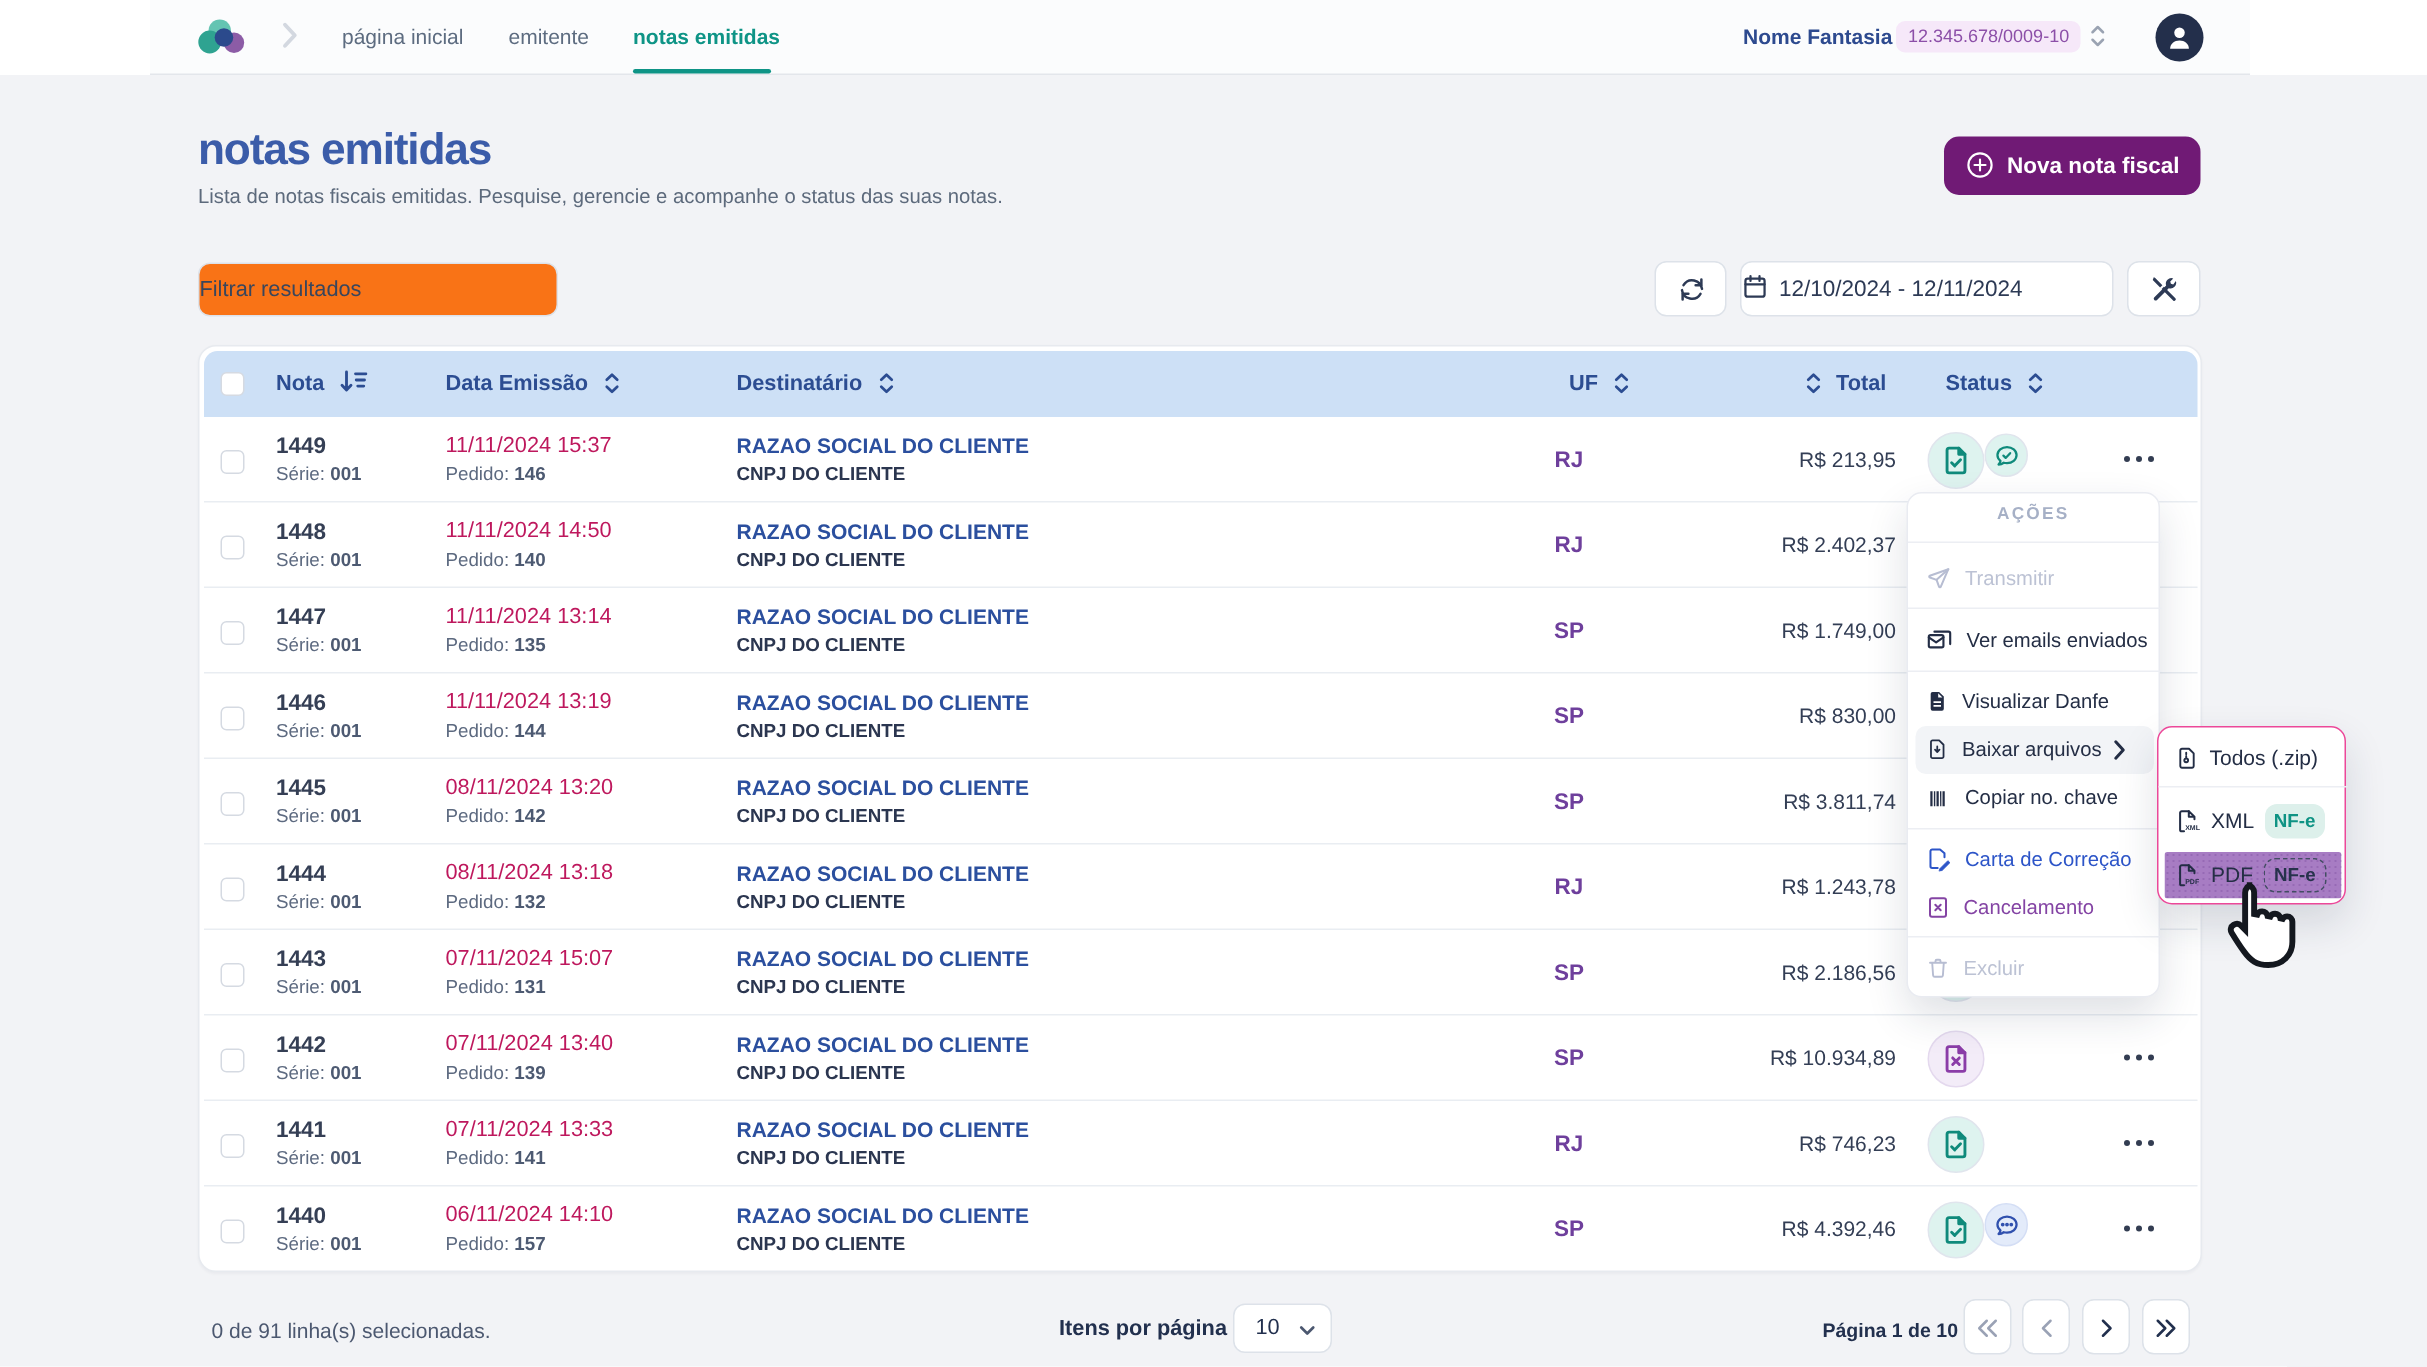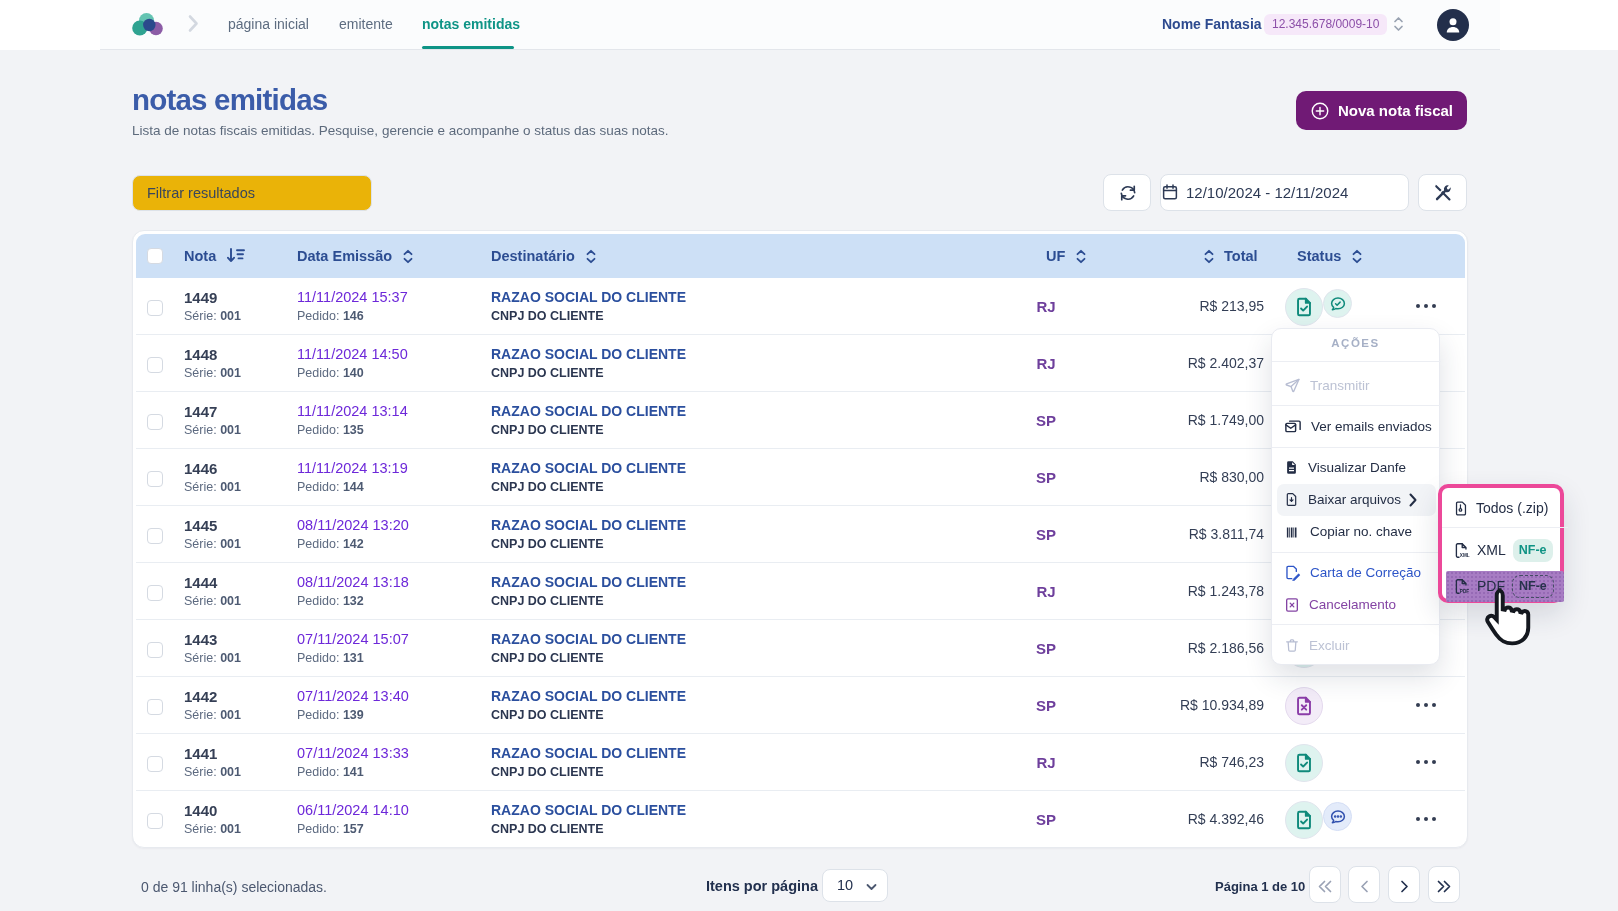--- a/index.html
+++ b/index.html
@@ -17,42 +17,42 @@
 .cnpjbadge{position:absolute;left:1164px;top:14px;height:21px;line-height:21px;padding:0 8px;background:#f6e8f9;color:#8c4fa8;border-radius:6px;font-size:12px}
 .updn{position:absolute;left:1293px;top:15px}
 .avatar{position:absolute;left:1337px;top:9px;width:32px;height:32px;border-radius:50%;background:#232f4b}
 .avatar svg{position:absolute;left:6px;top:6px}
 
 h1{position:absolute;left:132px;top:83px;font-size:29.5px;color:#3b5ca9;letter-spacing:-.8px}
 .sub{position:absolute;left:132px;top:123px;font-size:13.5px;color:#5d6a7c}
 .newbtn{position:absolute;left:1296px;top:91px;width:171px;height:39px;background:#701a75;border-radius:10px;color:#fff;font-size:15px;font-weight:bold;text-align:center;line-height:39px}
 .newbtn svg{vertical-align:-4.5px;margin-right:8px}
 
-.filter{position:absolute;left:132px;top:175px;width:240px;height:36px;background:#eab308;border:1px solid #dde2e9;border-radius:8px;font-size:14.5px;color:#39465c;line-height:34px;padding-left:14px}
+.filter{position:absolute;left:132px;top:175px;width:240px;height:36px;background:#f97316;border:1px solid #dde2e9;border-radius:8px;font-size:14.5px;color:#39465c;line-height:34px;}
 .ctl{position:absolute;background:#fff;border:1px solid #dde2e9;border-radius:8px}
 .ctl.refresh{left:1103px;top:174px;width:48px;height:37px}
 .ctl.datebx{left:1160px;top:174px;width:249px;height:37px;font-size:15px;color:#2d3a55;line-height:35px;}
 .ctl.tools{left:1418px;top:174px;width:49px;height:37px}
 .ctl.refresh svg{margin:8px 0 0 14px}
 .ctl.tools svg{margin:8px 0 0 14px}
 .datebx svg{vertical-align:-3px;margin-right:7px}
 
 .card{position:absolute;left:132px;top:230px;width:1336px;height:618px;background:#fff;border:1px solid #e7eaef;border-radius:12px;box-shadow:0 1px 2px rgba(25,35,60,.04)}
 .thead{position:absolute;left:3px;top:3px;width:1329px;height:44px;background:#cde0f6;border-radius:9px 9px 0 0;color:#2c4d92;font-weight:bold;font-size:14.5px}
 .thead .cb{top:14px}
 .th{position:absolute;top:0;height:44px;line-height:44px;white-space:nowrap}
 .th svg{vertical-align:-3px;margin-left:6px}
 .cb{position:absolute;width:16px;height:16px;background:#fff;border:1px solid #d5dae2;border-radius:4px}
 .trow{position:absolute;left:3px;width:1329px;height:57px;border-bottom:1px solid #e9edf2}
 .cell{position:absolute;top:10px}
 .l1{font-size:15px;line-height:19px;white-space:nowrap}
 .l2{font-size:12.5px;line-height:18px;color:#5d6a80;white-space:nowrap}
 .l2 b{font-weight:bold;color:#4d5a72}
 .c-num{font-weight:bold;color:#353f55}
-.c-date{font-size:14.5px;color:#6d28d9}
+.c-date{font-size:14.5px;color:#be185d}
 .c-razao{font-weight:bold;color:#2b4f9e;font-size:14px}
 .c-cnpj{font-weight:bold;color:#2b3650;font-size:12.5px}
 .uf{position:absolute;left:885px;top:0;width:50px;height:57px;line-height:57px;text-align:center;font-weight:bold;font-size:15px;color:#6e3f9c}
 .tot{position:absolute;right:201px;top:0;height:57px;line-height:57px;font-size:14px;color:#333e55;white-space:nowrap}
 .stats{position:absolute;left:1149px;top:0;height:57px}
 .stc{position:absolute;left:0;top:9.5px;width:38px;height:38px;border-radius:50%;border:1px solid #e0e5ed}
 .stc svg{position:absolute;left:7px;top:7px}
 .stc2{position:absolute;left:38px;top:11px;width:29px;height:29px;border-radius:50%;border:1px solid #e0e5ed}
 .stc2 svg{position:absolute;left:4.5px;top:4.5px}
 .stc-teal{background:#def3ef}
@@ -73,21 +73,21 @@
 .menu .ttl{position:absolute;left:0;top:8px;width:100%;text-align:center;font-size:11.5px;font-weight:bold;letter-spacing:1.5px;color:#a6b0c6}
 .mi{position:absolute;left:5px;width:159px;height:32px;line-height:32px;font-size:13.5px;color:#242e45;border-radius:7px;white-space:nowrap}
 .mi svg{vertical-align:-3.5px;margin:0 9px 0 7px}
 .mi.dis{color:#bcc2d4}
 .mi.hl{background:#f2f4f7}
 .mi.blue{color:#2d55c8}
 .mi.purp{color:#8444a4}
 .msep{position:absolute;left:0;width:169px;height:1px;background:#eceef3}
 .mchev{position:absolute;right:10px;top:9px}
 
-.smenu{position:absolute;left:1438px;top:484px;width:126px;height:119px;background:#fff;border:4px solid #ec4899;border-radius:10px;box-shadow:0 12px 28px rgba(30,40,70,.14);z-index:6}
+.smenu{position:absolute;left:1438px;top:484px;width:126px;height:119px;background:#fff;border:1px solid #ec4899;border-radius:10px;box-shadow:0 12px 28px rgba(30,40,70,.14);z-index:6}
 .smi{position:absolute;left:4px;width:118px;height:32px;line-height:32px;font-size:14px;color:#242e45;white-space:nowrap}
 .smi svg{vertical-align:-3.5px;margin:0 7px 0 7px}
 .smi.pdfrow{background:#a77cc3;background-image:radial-gradient(#966ab5 0.9px,transparent 1px);background-size:4px 4px;border-radius:2px;height:31px;line-height:31px}
 .nfe{display:inline-block;margin-left:7px;height:23px;line-height:23px;padding:0 6px;background:#ddf0eb;border-radius:8px;color:#0f9384;font-size:12.5px;font-weight:bold;vertical-align:1px}
 .nfe2{display:inline-block;margin-left:7px;height:23px;line-height:20px;padding:0 6px;border:1.4px dashed #434d63;border-radius:8px;color:#27324c;font-size:12.5px;font-weight:bold;vertical-align:1px}
 .hand{position:absolute;left:1475px;top:584px;z-index:9}
 </style></head>
 <body>
 <div class="topbar">
     <div class="inner"></div>

